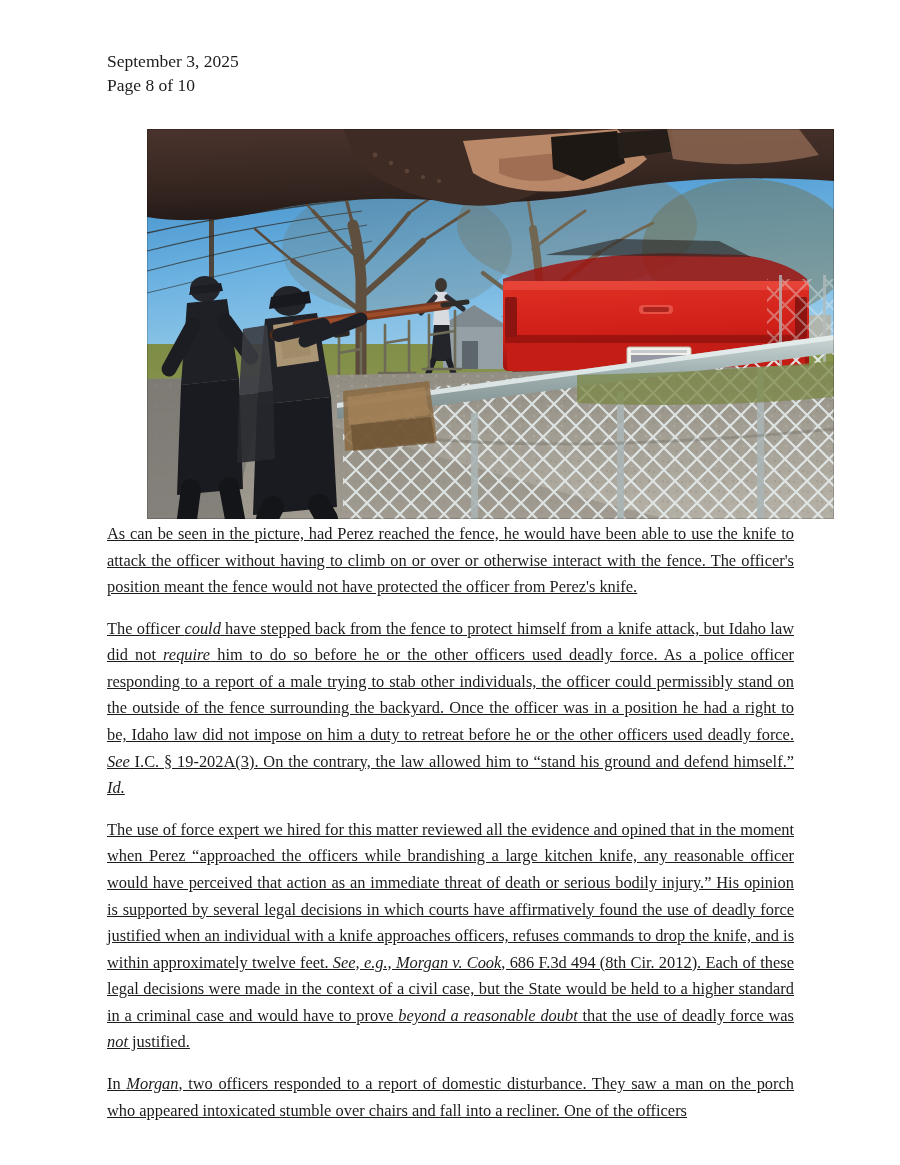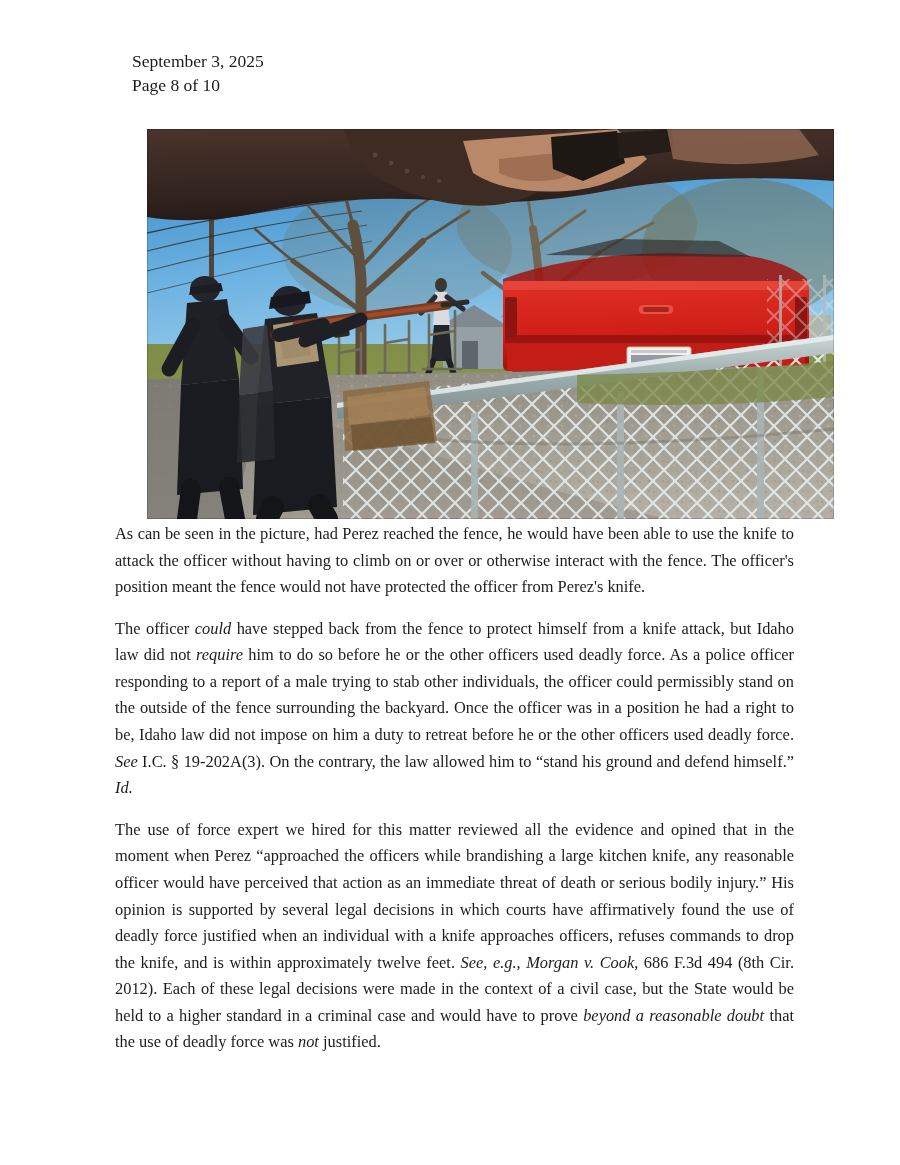--- a/index.html
+++ b/index.html
@@ -24,21 +24,21 @@
 
   
   .doc-header {
     position: absolute;
     left: 107px;
     top: 50px;
     font-size: 17.5px;
     line-height: 1.35;
     color: #1c1c1c;
   }
-  .doc-header div { white-space: nowrap; margin-left: 25px; }
+  .doc-header div { white-space: nowrap; }
 
   
   .photo-figure {
     position: absolute;
     left: 107px;
     top: 113px;
     width: 687px;
     height: 390px;
     overflow: hidden;
     background: #2b2b33;
@@ -50,23 +50,24 @@
     position: absolute;
     left: 107px;
     top: 521px;
     width: 687px;
     font-size: 16.4px;
     line-height: 1.62;
     text-align: justify;
     color: #1c1c1c;
   }
   .body-copy p {
-    margin: 0 0 15px 8px;
+    margin: 0 0 15px 0;
     text-align: justify;
     text-justify: inter-word;
+    text-decoration: underline;
   }
   .body-copy p:last-child { margin-bottom: 0; }
   .body-copy i { font-style: italic; }
 </style>
 </head>
 <body>
 
 <div class="page">
 
   <div class="doc-header">
@@ -315,15 +316,16 @@
 
         <rect x="0" y="0" width="687" height="390" fill="none" stroke="#000000" stroke-opacity="0.18" stroke-width="2"></rect>
       </g>
     </svg>
   </figure>
 
   <div class="body-copy">
       <p><span>As can be seen in the picture, had Perez reached the fence, he would have been able to use the knife to attack the officer without having to climb on or over or otherwise interact with the fence. The officer's position meant the fence would not have protected the officer from Perez's knife.</span></p>
       <p><span>The officer </span><i>could</i><span> have stepped back from the fence to protect himself from a knife attack, but Idaho law did not </span><i>require</i><span> him to do so before he or the other officers used deadly force. As a police officer responding to a report of a male trying to stab other individuals, the officer could permissibly stand on the outside of the fence surrounding the backyard. Once the officer was in a position he had a right to be, Idaho law did not impose on him a duty to retreat before he or the other officers used deadly force. </span><i>See</i><span> I.C. § 19-202A(3). On the contrary, the law allowed him to “stand his ground and defend himself.” </span><i>Id.</i></p>
       <p><span>The use of force expert we hired for this matter reviewed all the evidence and opined that in the moment when Perez “approached the officers while brandishing a large kitchen knife, any reasonable officer would have perceived that action as an immediate threat of death or serious bodily injury.” His opinion is supported by several legal decisions in which courts have affirmatively found the use of deadly force justified when an individual with a knife approaches officers, refuses commands to drop the knife, and is within approximately twelve feet. </span><i>See, e.g., Morgan v. Cook</i><span>, 686 F.3d 494 (8th Cir. 2012). Each of these legal decisions were made in the context of a civil case, but the State would be held to a higher standard in a criminal case and would have to prove </span><i>beyond a reasonable doubt</i><span> that the use of deadly force was </span><i>not</i><span> justified.</span></p>
+      <p><span>In </span><i>Morgan</i><span>, two officers responded to a report of domestic disturbance. They saw a man on the porch who appeared intoxicated stumble over chairs and fall into a recliner. One of the officers</span></p>
     </div>
 
 </div>
 
 </body></html>

